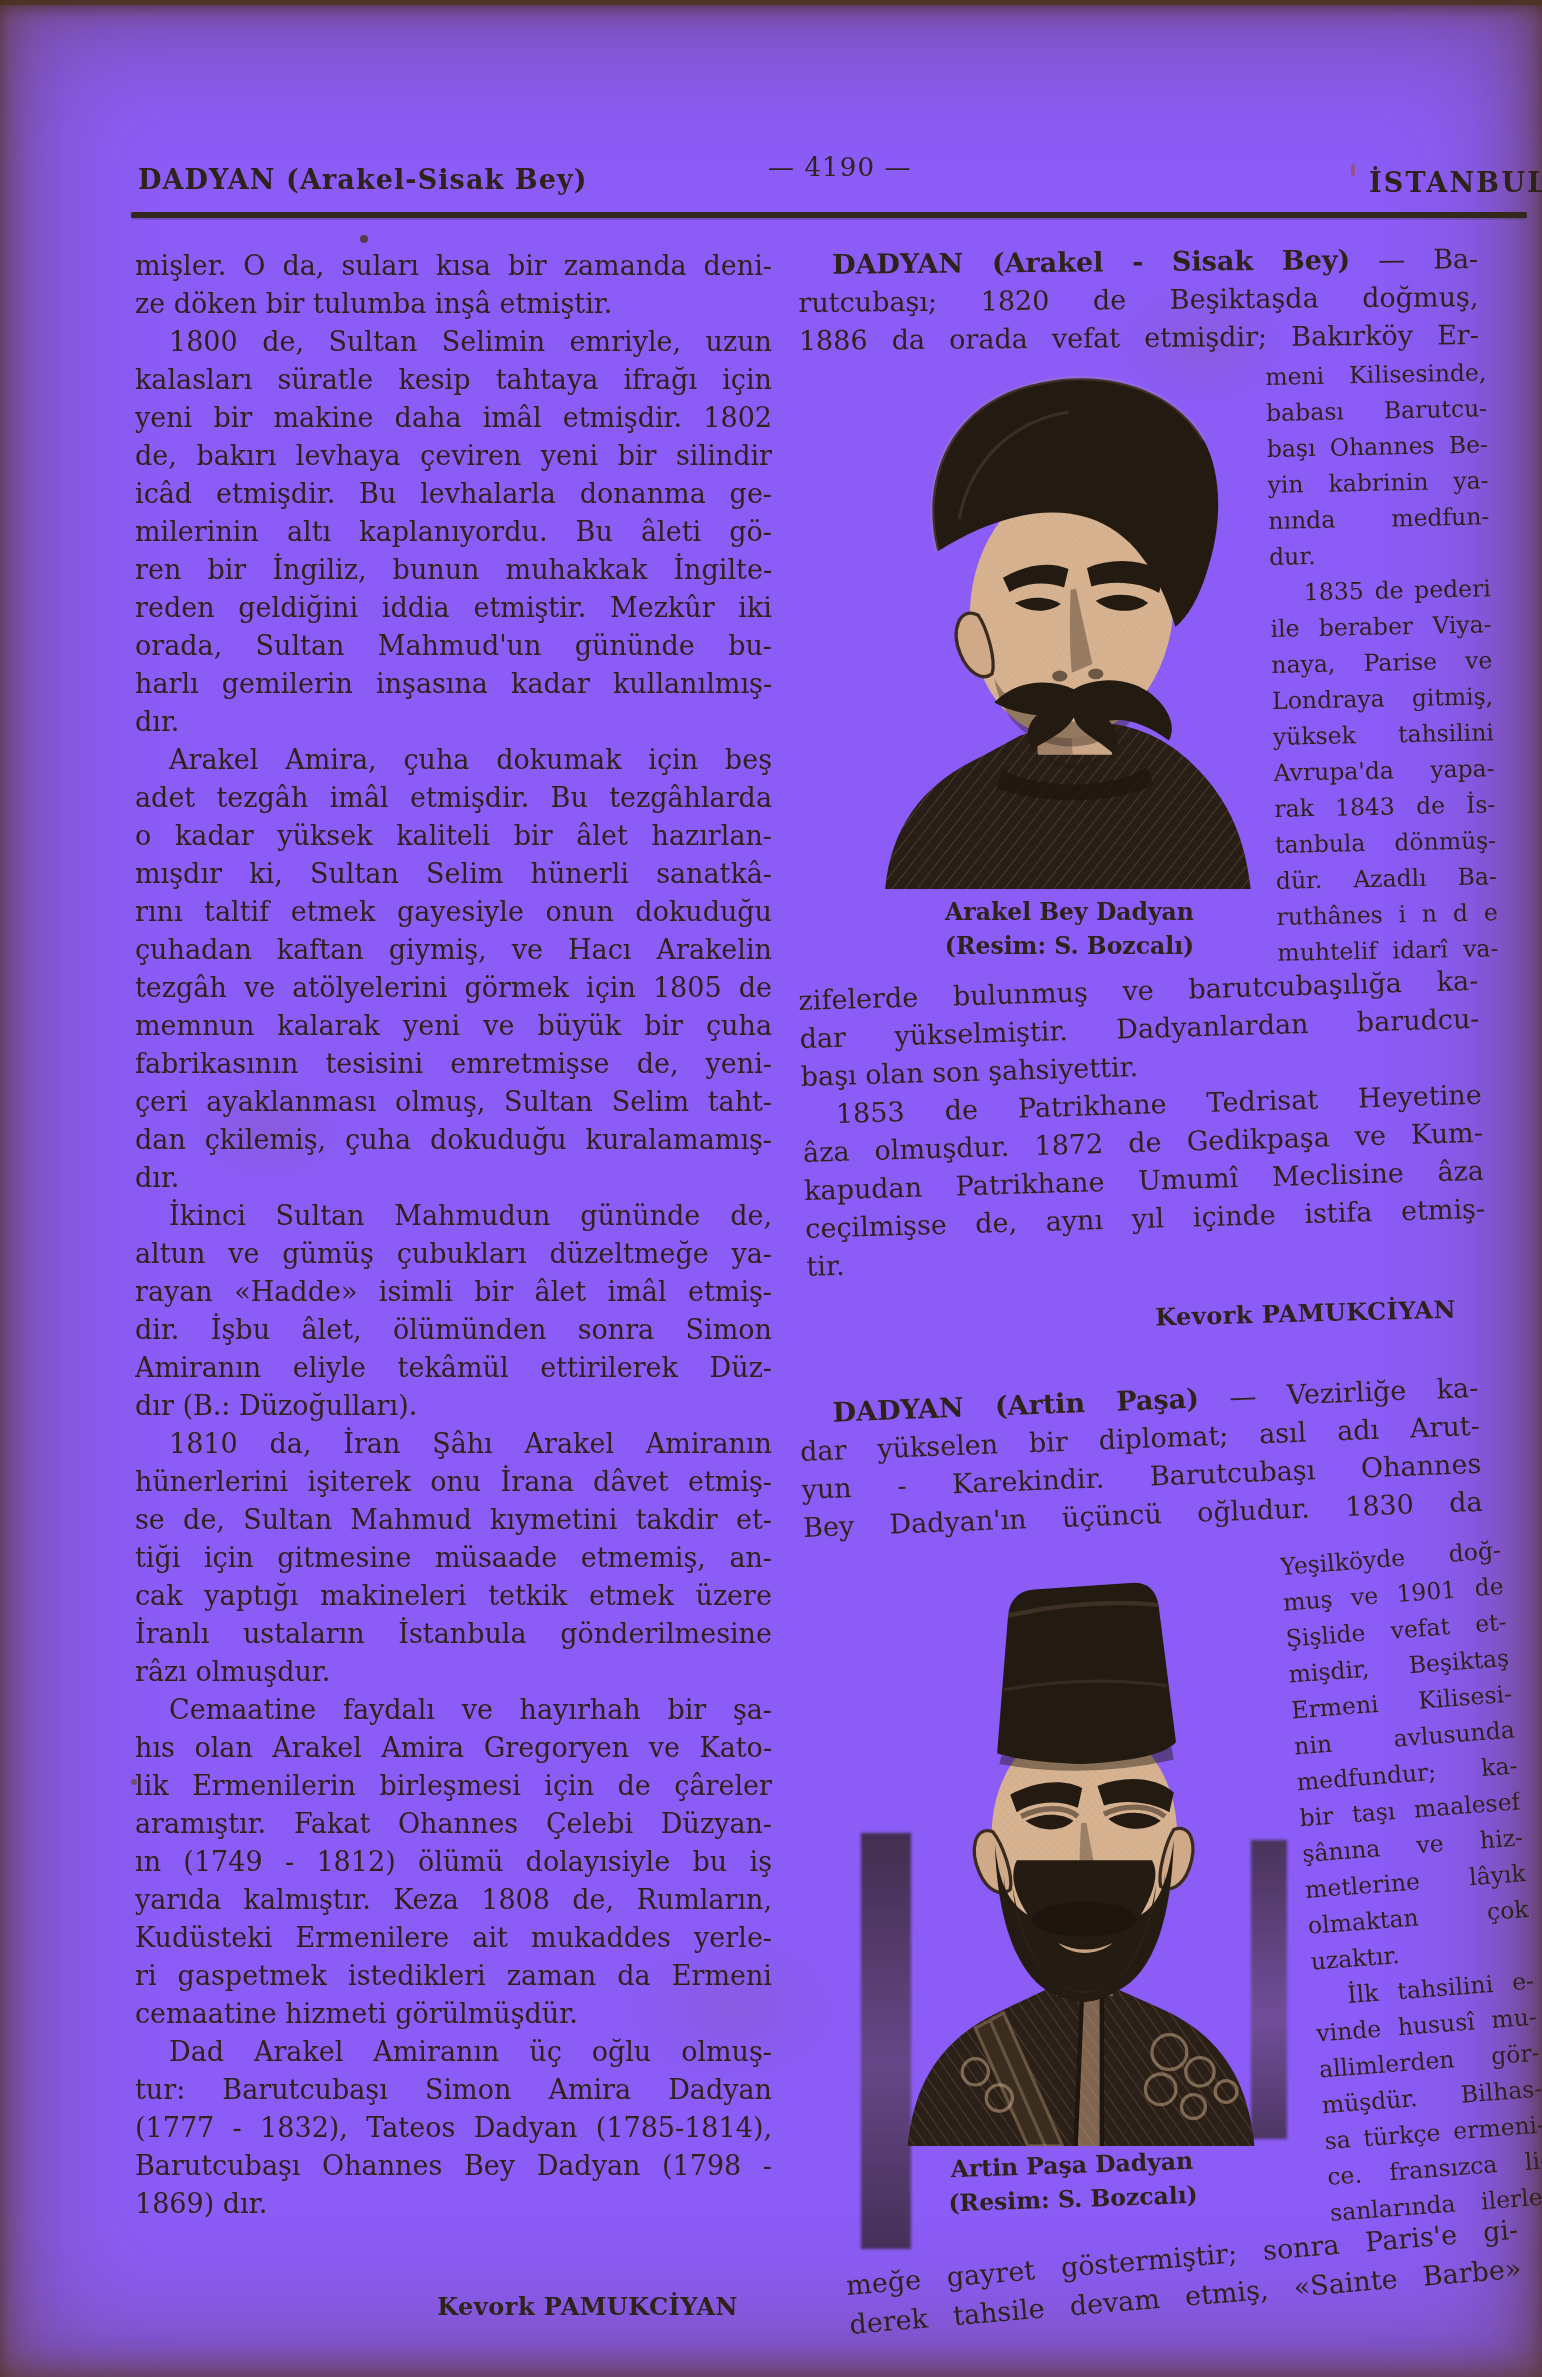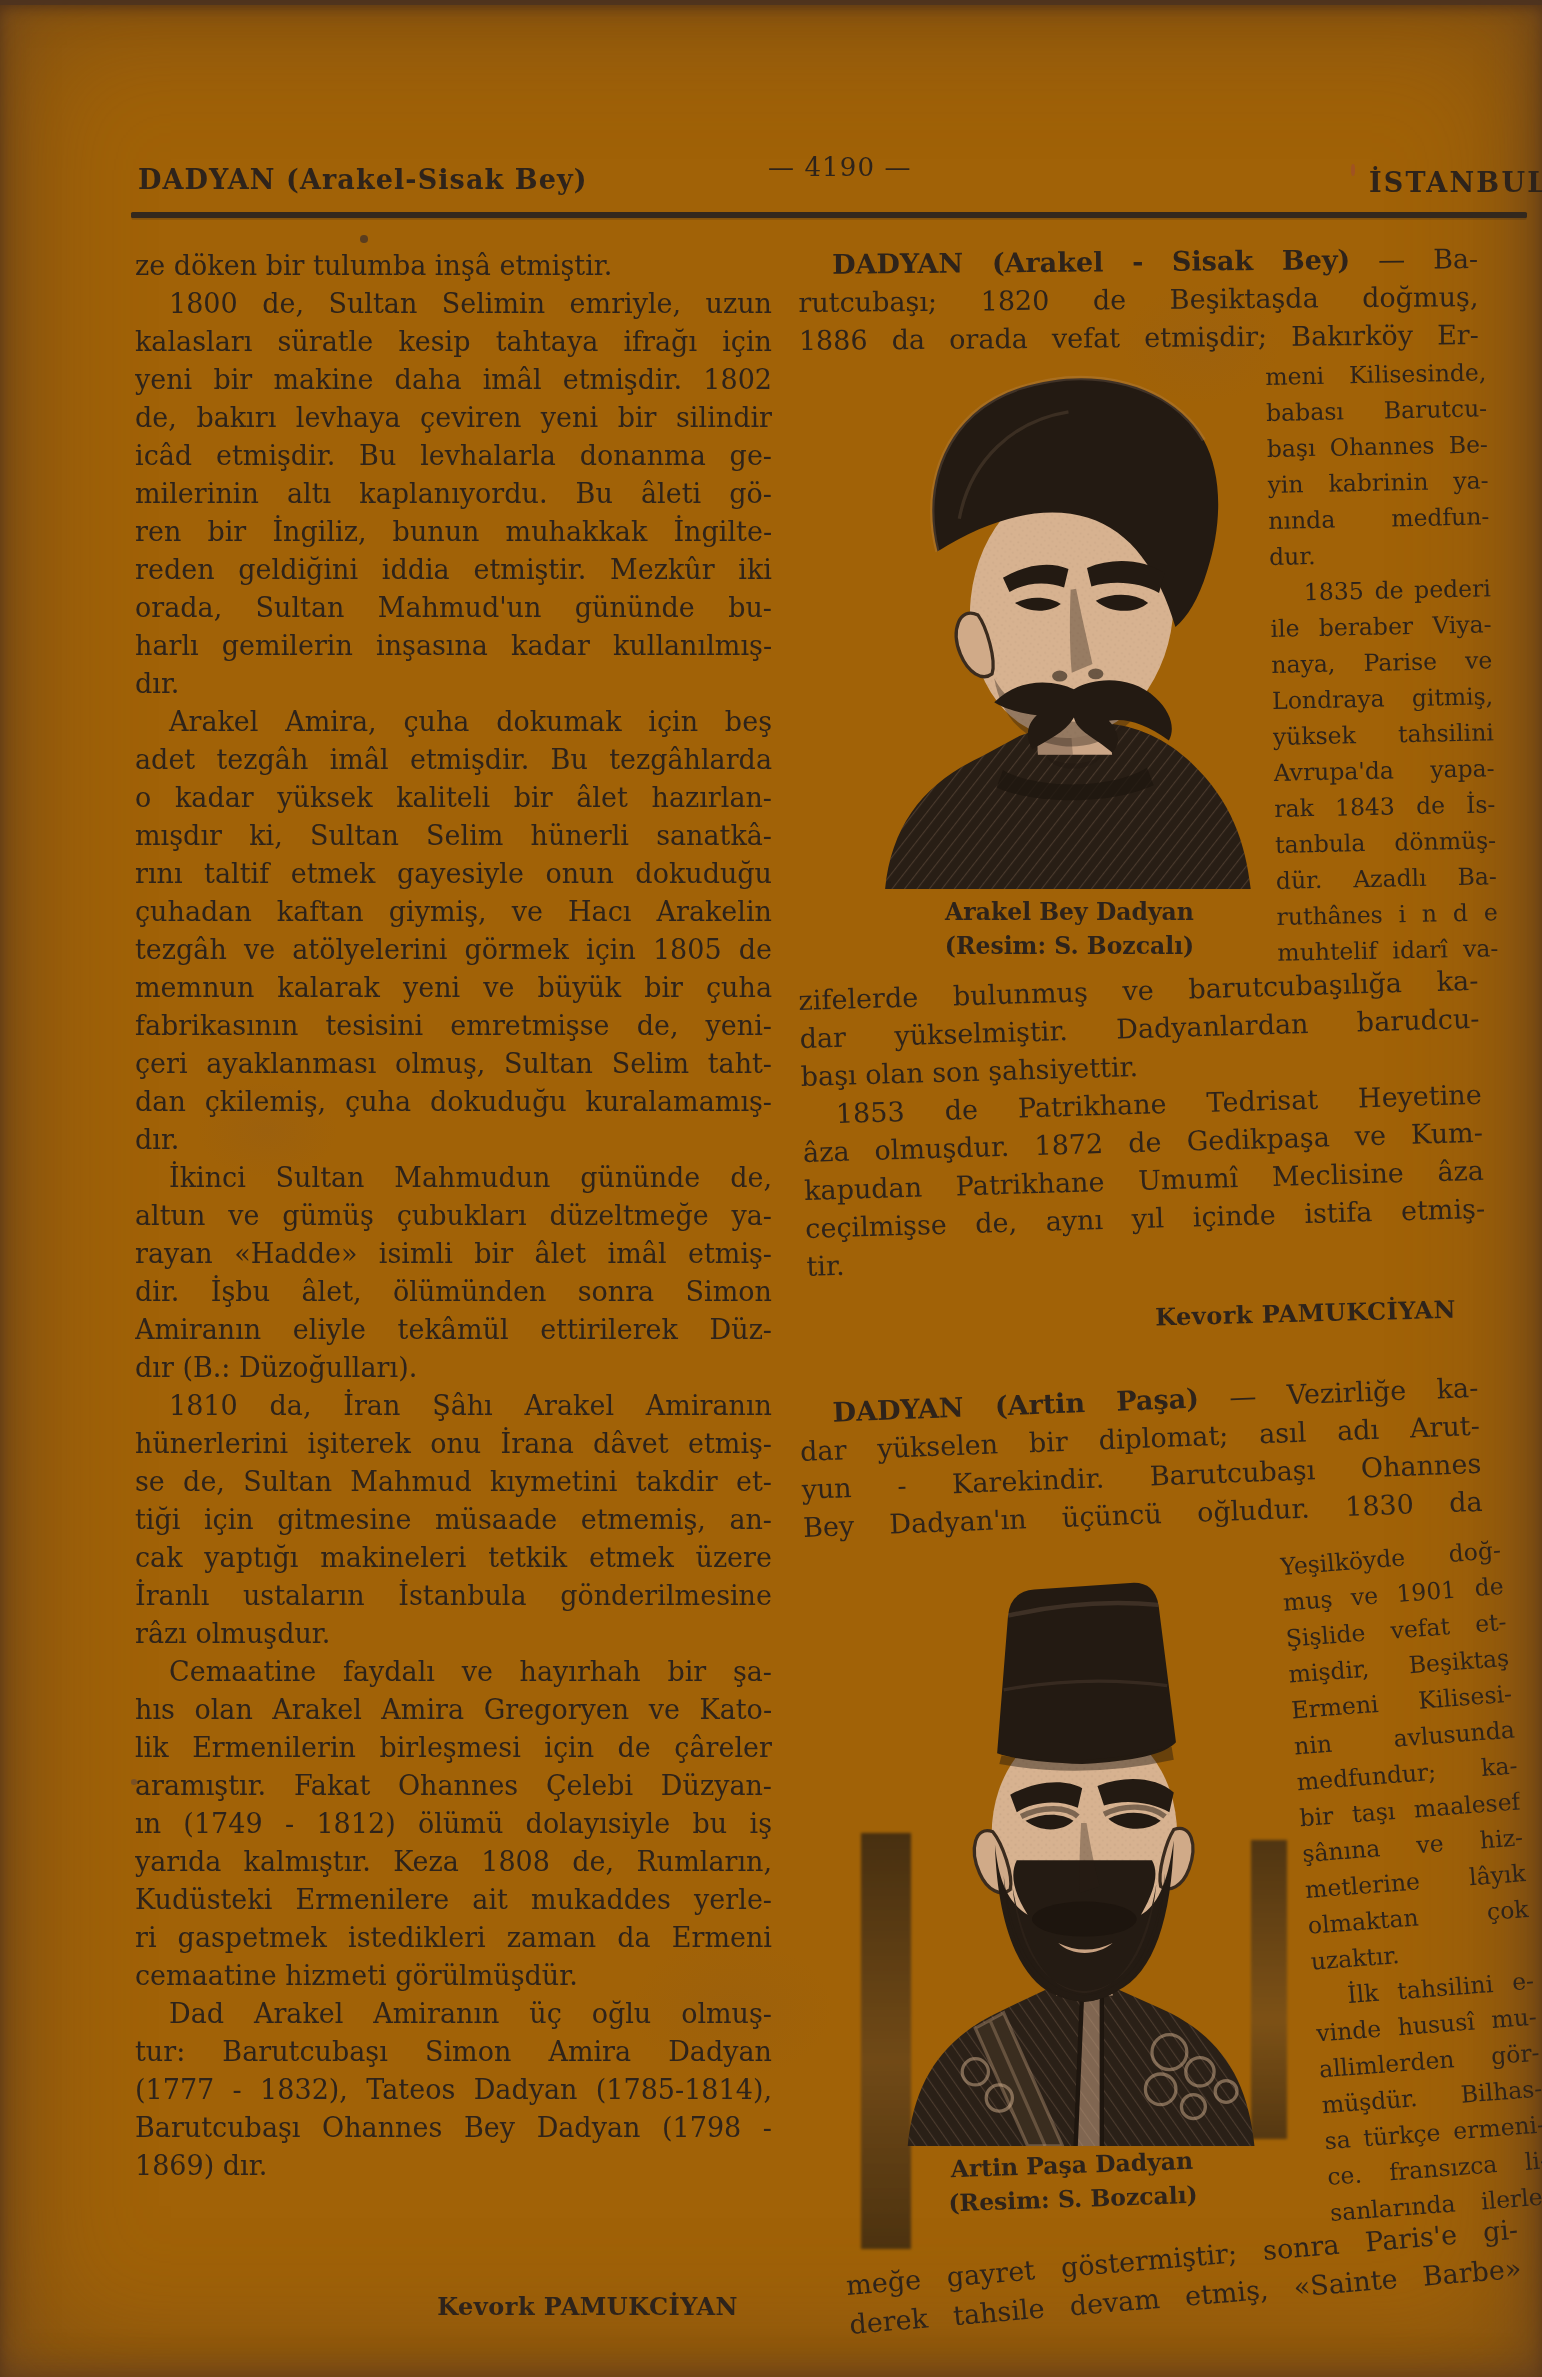--- a/index.html
+++ b/index.html
@@ -2,21 +2,21 @@
 <html style="font-size:8.7px"><head>
 <meta charset="utf-8">
 <style>
   html,body{margin:0;padding:0;background:#5f4430;}
   .page{
     position:relative;width:1543px;height:2377px;overflow:hidden;
     font-family:"DejaVu Serif", serif;color:#2e231a;
     background:
       radial-gradient(ellipse 982px 1310px at 42% 38%, rgba(215,178,146,.55), rgba(0,0,0,0) 70%),
       linear-gradient(90deg, #b08succeeding 0%, #c79f80 6%, #cba485 50%, #c49c7d 94%, #aa8163 100%);
-    background-color:#a16207;
+    background-color:#8b5cf6;
   }
   .vignette{position:absolute;inset:0;pointer-events:none;
     box-shadow:
       inset 0 0 120px 27px rgba(92,60,35,.45),
       inset 0 8.7px 16.4px -3.3px rgba(52,30,16,.75),
       inset -22px 0 49px -11px rgba(92,60,35,.5),
       inset 22px 0 49px -14px rgba(100,64,38,.45),
       inset 0 -14px 33px -9.8px rgba(85,54,30,.5);}
   .topstrip{position:absolute;left:0;top:0;width:100%;height:4.9px;background:#4c3320;opacity:.85;}
   .stain{position:absolute;border-radius:50%;pointer-events:none;}
@@ -76,20 +76,21 @@
   <div class="stain s4"></div>
   <div class="stain s5"></div>
   <div class="stain s6"></div>
 
   <div class="hdr-left">DADYAN (Arakel-Sisak Bey)</div>
   <div class="hdr-center">— 4190 —</div>
   <div class="hdr-right">İSTANBUL</div>
   <div class="rule"></div>
 
   <section class="col-left lines">
+      <div class="ln">mişler. O da, suları kısa bir zamanda deni-</div>
       <div class="ln e">ze döken bir tulumba inşâ etmiştir.</div>
       <div class="ln i">1800 de, Sultan Selimin emriyle, uzun</div>
       <div class="ln">kalasları süratle kesip tahtaya ifrağı için</div>
       <div class="ln">yeni bir makine daha imâl etmişdir. 1802</div>
       <div class="ln">de, bakırı levhaya çeviren yeni bir silindir</div>
       <div class="ln">icâd etmişdir. Bu levhalarla donanma ge-</div>
       <div class="ln">milerinin altı kaplanıyordu. Bu âleti gö-</div>
       <div class="ln">ren bir İngiliz, bunun muhakkak İngilte-</div>
       <div class="ln">reden geldiğini iddia etmiştir. Mezkûr iki</div>
       <div class="ln">orada, Sultan Mahmud'un gününde bu-</div>

